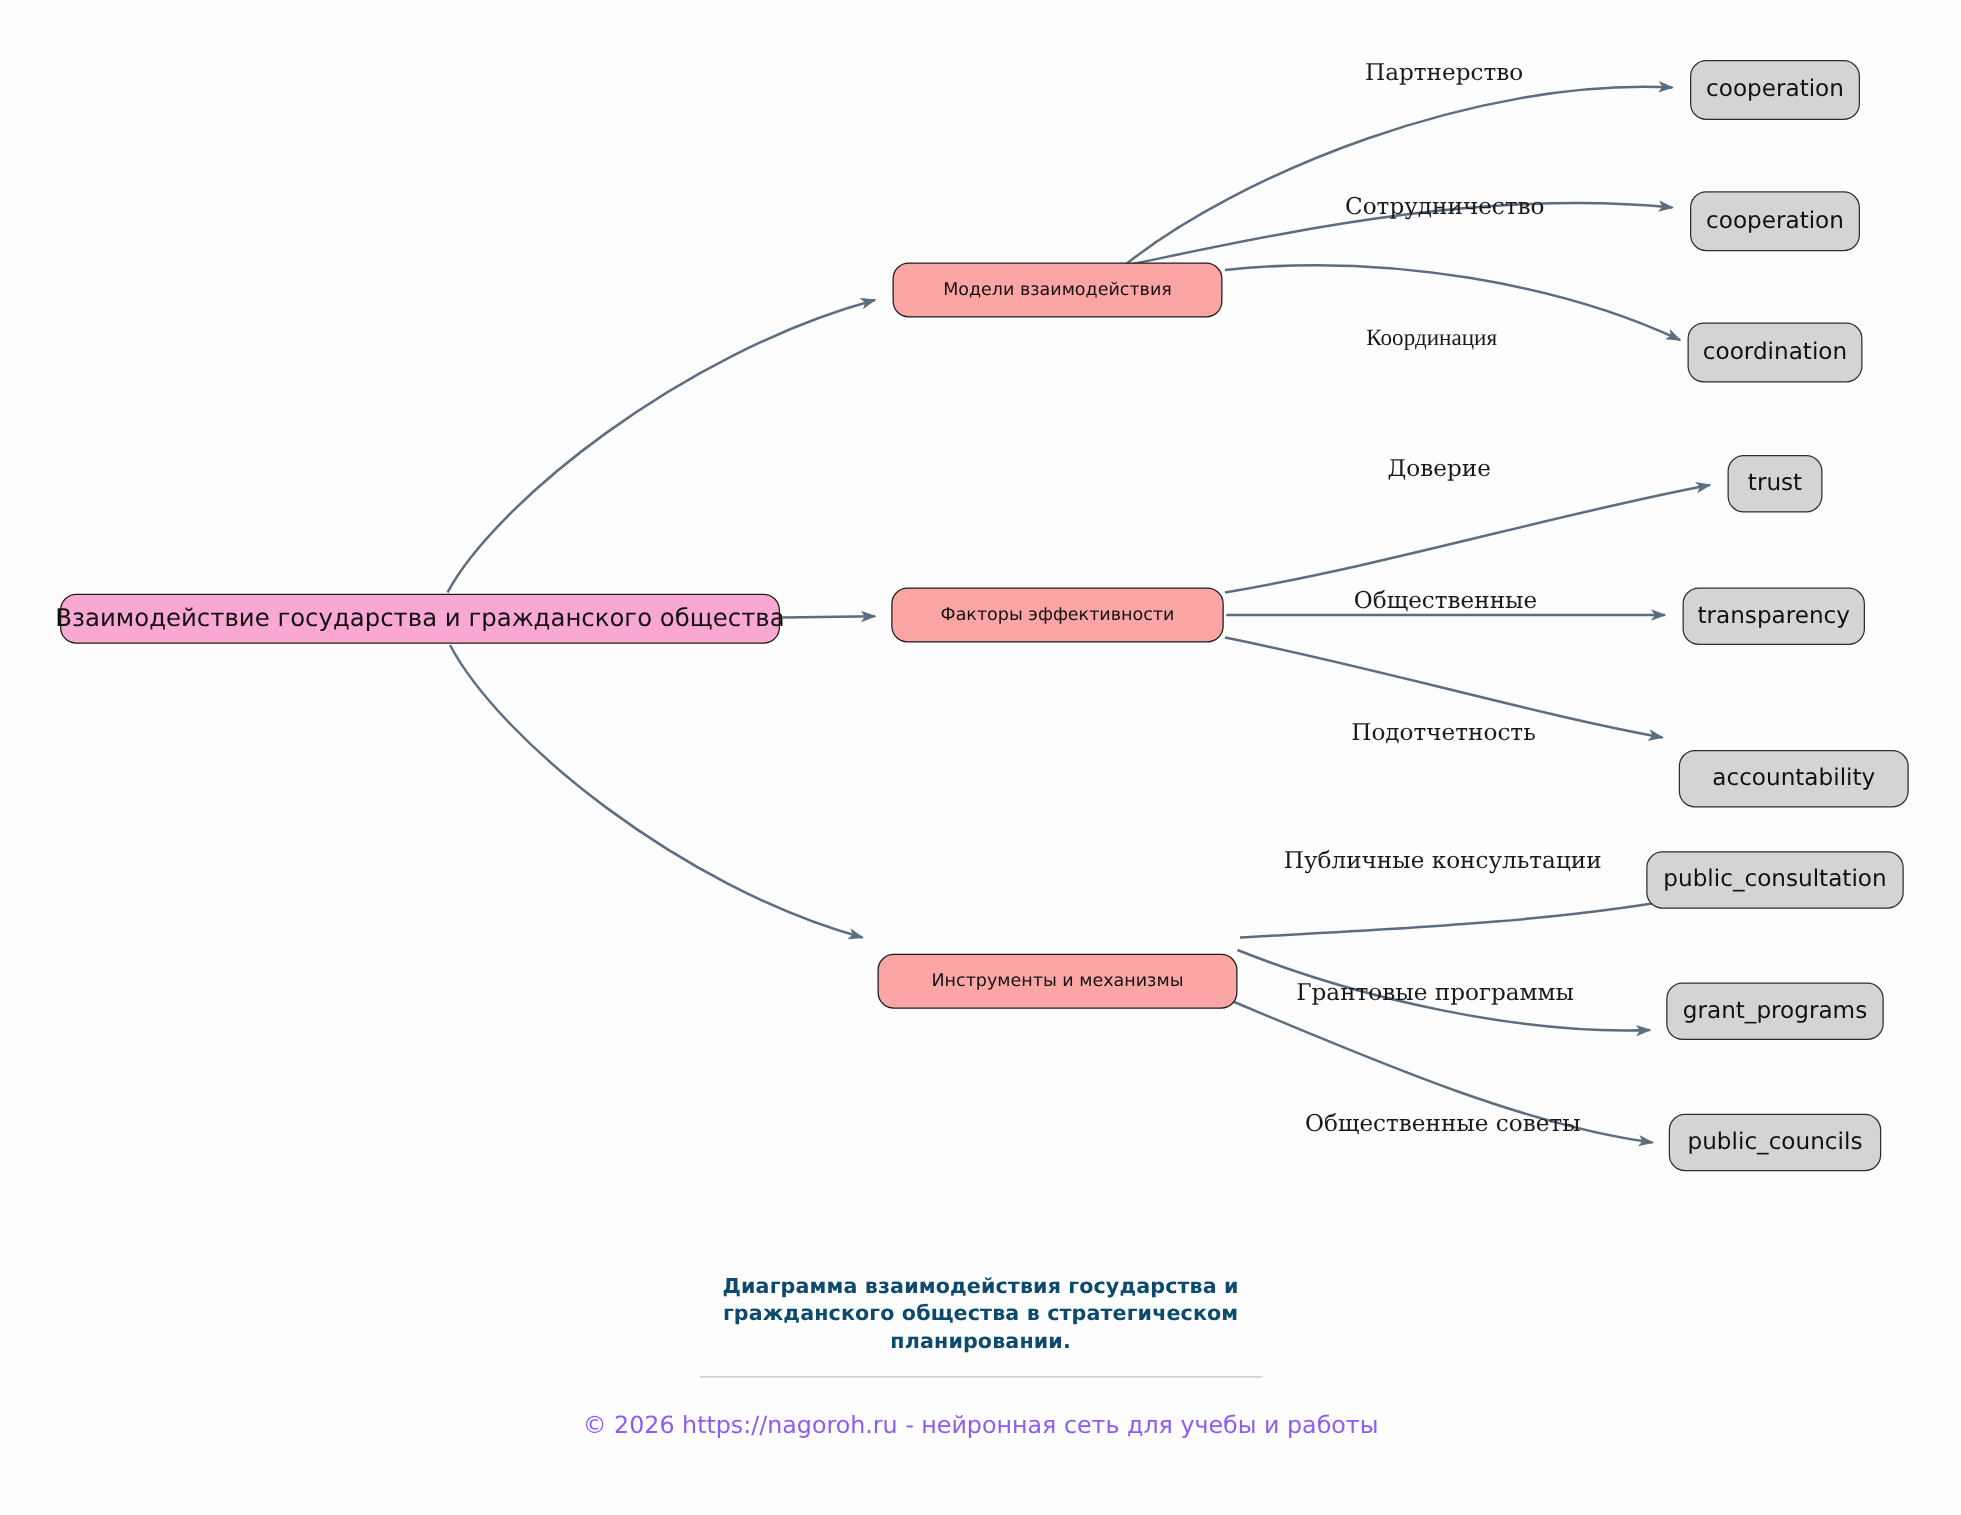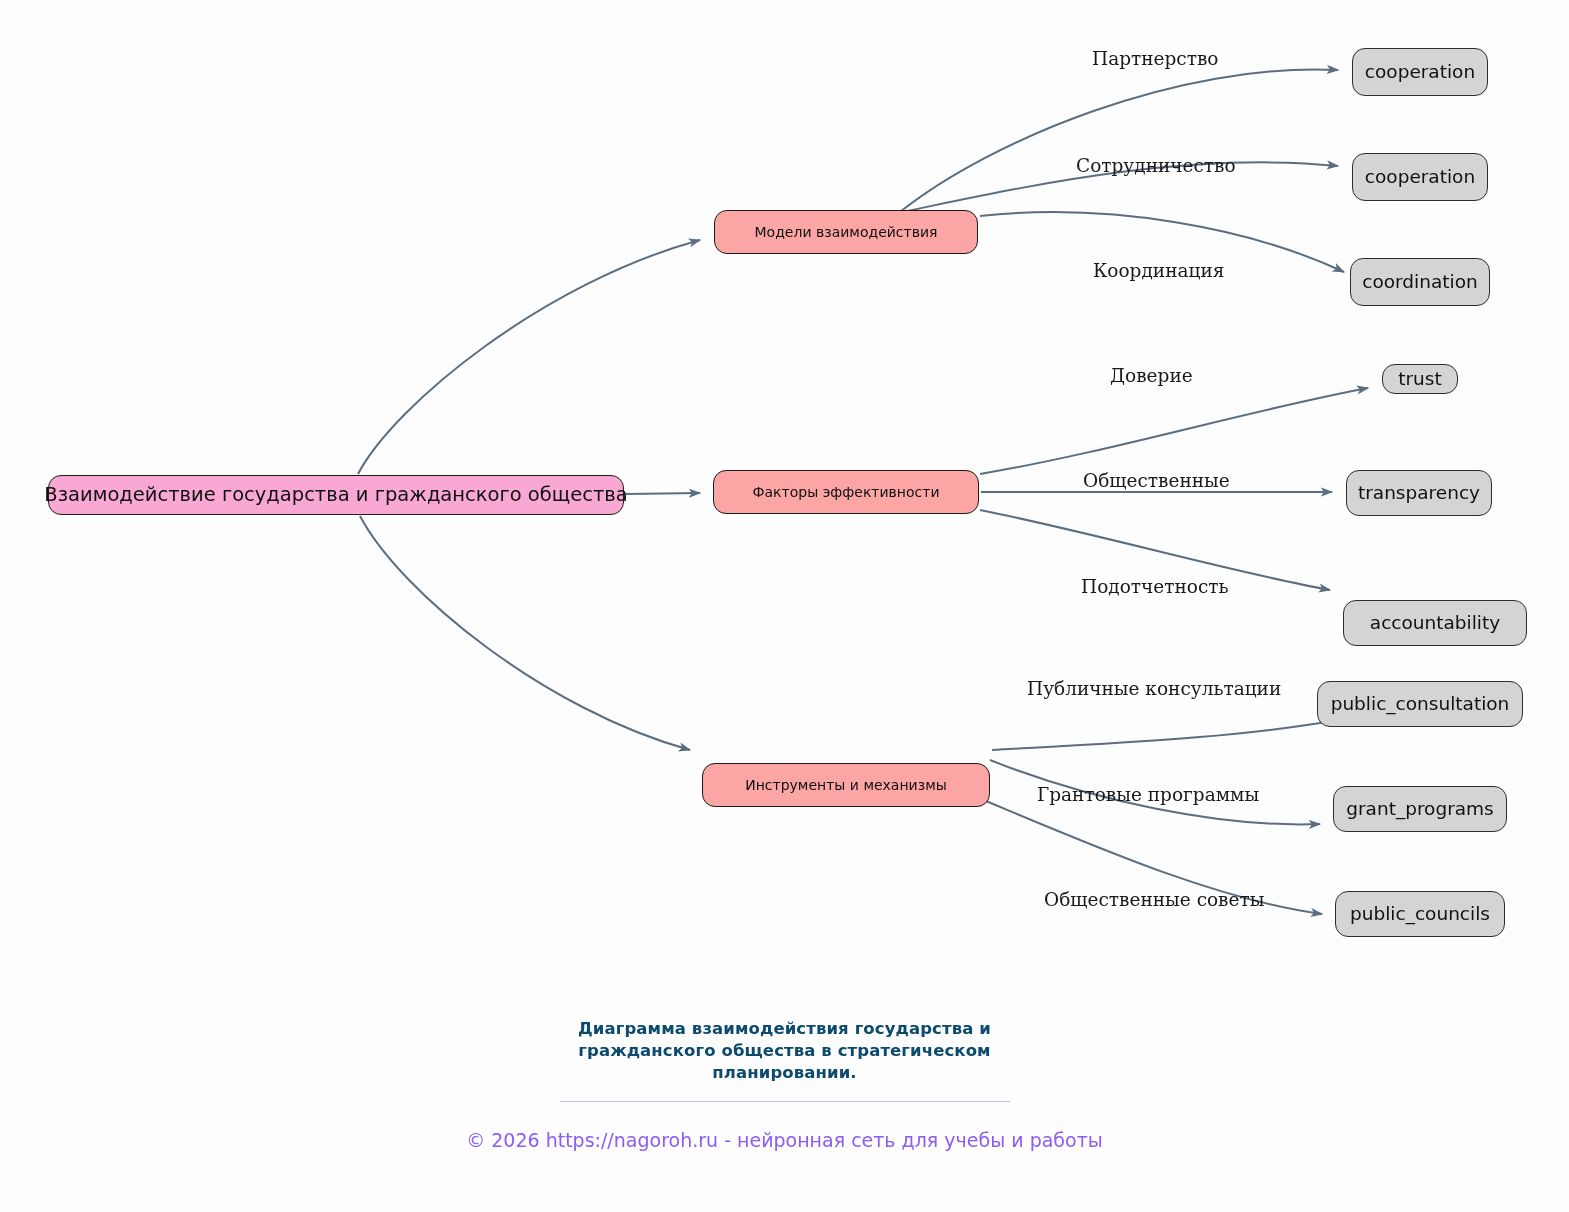--- a/index.html
+++ b/index.html
@@ -138,21 +138,21 @@
   <div class="node leaf" style="left:1352px; top:48px; width:136px; height:48px;">
     <span>cooperation</span>
   </div>
   <div class="node leaf" style="left:1352px; top:153px; width:136px; height:48px;">
     <span>cooperation</span>
   </div>
   <div class="node leaf" style="left:1350px; top:258px; width:140px; height:48px;">
     <span>coordination</span>
   </div>
 
-  <div class="node leaf" style="left:1382px; top:364px; width:76px; height:30px;">
+  <div class="node leaf" style="left:1382px; top:364px; width:76px; height:46px;">
     <span>trust</span>
   </div>
   <div class="node leaf" style="left:1346px; top:470px; width:146px; height:46px;">
     <span>transparency</span>
   </div>
   <div class="node leaf" style="left:1343px; top:575px; width:184px; height:46px;margin-top:25px;">
     <span>accountability</span>
   </div>
 
   <div class="node leaf" style="left:1317px; top:681px; width:206px; height:46px;align-items:center;">
@@ -160,21 +160,21 @@
   </div>
   <div class="node leaf" style="left:1333px; top:786px; width:174px; height:46px;">
     <span>grant_programs</span>
   </div>
   <div class="node leaf" style="left:1335px; top:891px; width:170px; height:46px;">
     <span>public_councils</span>
   </div>
 
   <div class="edge-label" style="left:1092px; top:50px;">Партнерство</div>
   <div class="edge-label" style="left:1076px; top:157px;">Сотрудничество</div>
-  <div class="edge-label" style="left:1093px; top:262px;">Координация</div>
+  <div class="edge-label" style="left:1093px; top:262px;font-family:Liberation Serif, serif;">Координация</div>
 
   <div class="edge-label" style="left:1110px; top:367px;">Доверие</div>
   <div class="edge-label" style="left:1083px; top:472px;">Общественные</div>
   <div class="edge-label" style="left:1081px; top:578px;">Подотчетность</div>
 
   <div class="edge-label" style="left:1027px; top:680px;">Публичные консультации</div>
   <div class="edge-label" style="left:1037px; top:786px;">Грантовые программы</div>
   <div class="edge-label" style="left:1044px; top:891px;">Общественные советы</div>
 
   <div id="caption">

